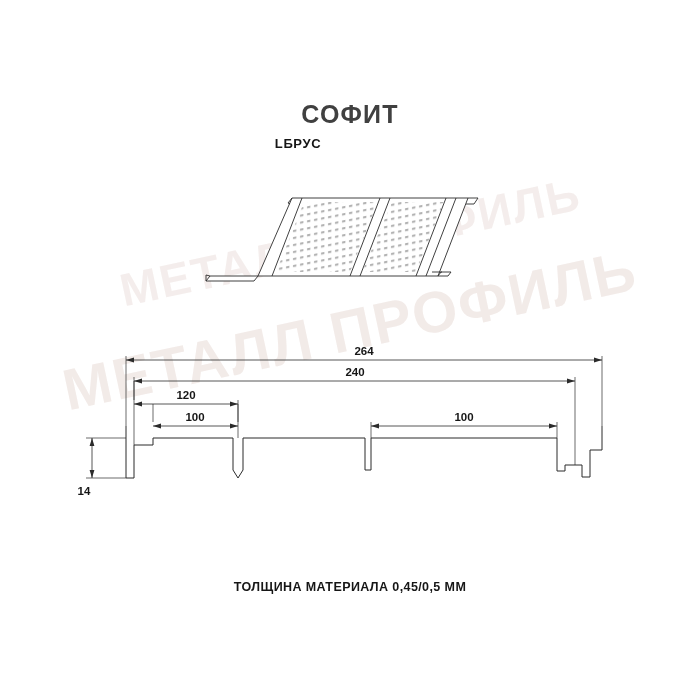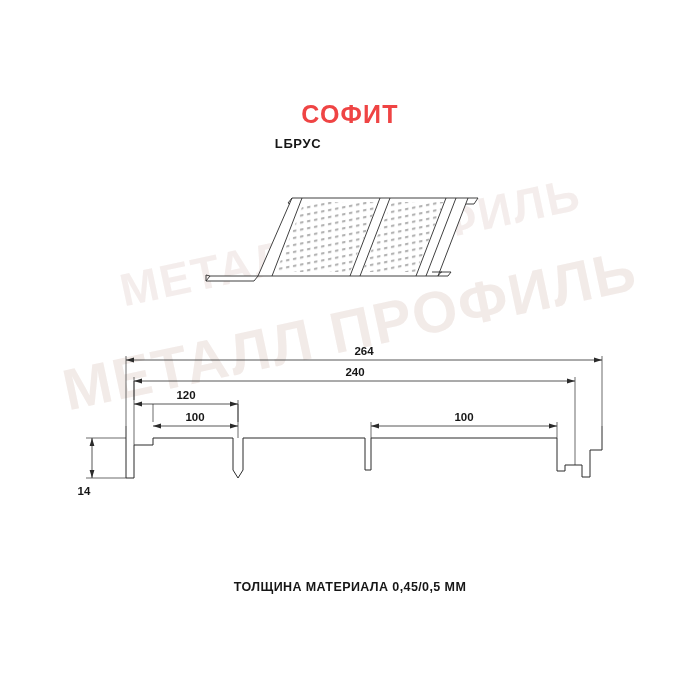--- a/index.html
+++ b/index.html
@@ -21,21 +21,21 @@
   }
   .title {
     position: absolute;
     top: 100px;
     left: 0;
     width: 700px;
     text-align: center;
     font-size: 25px;
     font-weight: bold;
     letter-spacing: 1.2px;
-    color: #ef4444;
+    color: #404040;
   }
   .subtitle {
     position: absolute;
     top: 136px;
     left: 0;
     width: 596px;
     text-align: center;
     font-size: 13px;
     font-weight: bold;
     letter-spacing: 0.6px;

